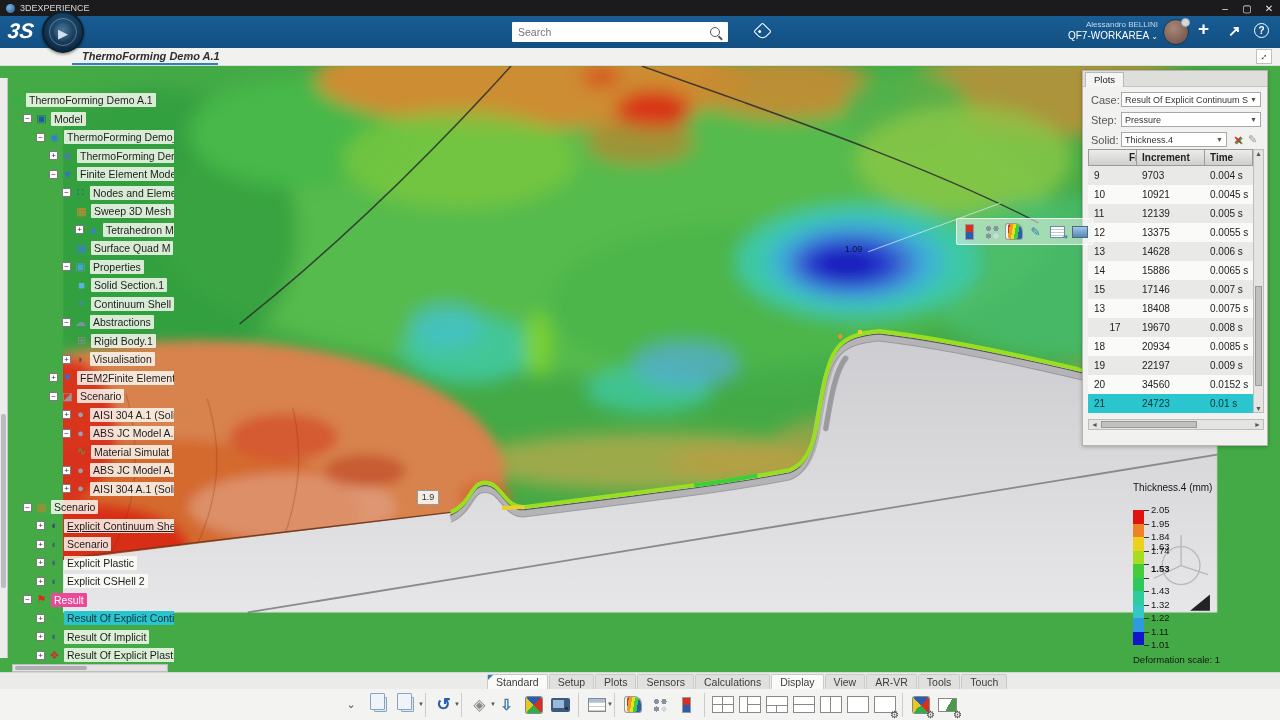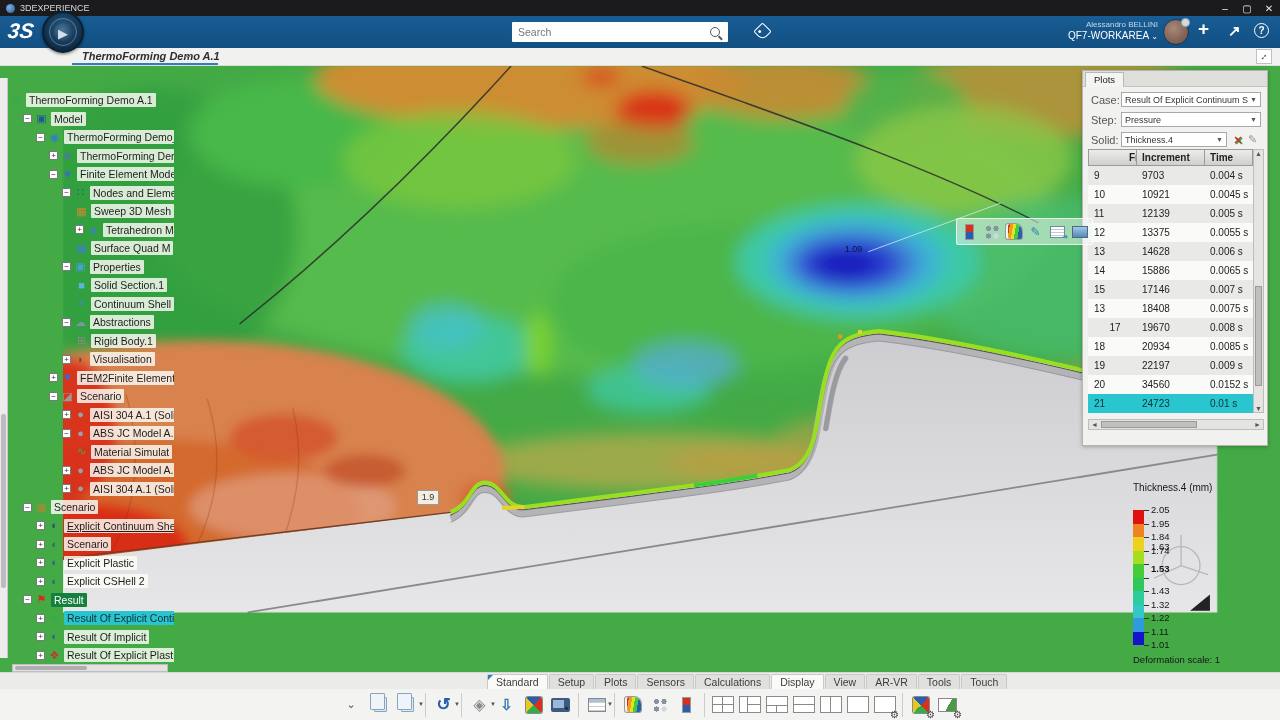--- a/index.html
+++ b/index.html
@@ -52,21 +52,21 @@
 
   
   #treePanel { position:absolute; left:0; top:10px; width:174px; height:596px; overflow:hidden; }
   #treeVScroll { position:absolute; left:0; top:2px; width:8px; height:580px; background:#ececec; border-right:1px solid #c6c6c6; }
   #treeVScroll .thumb { position:absolute; left:1px; width:5px; background:#bcbcc0; border-radius:2px; top:58%; height:30%; }
   .trow { position:absolute; left:10px; height:18px; display:flex; align-items:center; white-space:nowrap; }
   .texp { width:9px; height:9px; flex:none; background:#fdfdfd; border:1px solid #7a7a7a; color:#333; font-size:8px; line-height:7px; text-align:center; margin-right:3px; }
   .tico { width:13px; height:13px; flex:none; margin-right:3px; font-size:11px; line-height:13px; text-align:center; }
   .tlab { font-size:10.5px; color:#1d1d1d; background:rgba(252,252,247,.82); padding:0 3px; border-radius:1px; line-height:14px; }
   .tlab.link { text-decoration:underline; }
-  .tlab.sel-blue { background:#15803d; color:#fff; }
+  .tlab.sel-blue { background:#ec4899; color:#fff; }
   .tlab.sel-cyan { background:#2ac4cf; color:#0d3338; }
   #treeHScroll { position:absolute; left:12px; top:588px; width:156px; height:8px; background:#e2e2e2; border:1px solid #bdbdbd; }
   #treeHScroll .thumb { position:absolute; left:2px; top:1px; width:72px; height:4px; background:#aeaeb2; border-radius:2px; }
 
   
   #plotsPanel { position:absolute; left:1082px; top:4px; width:186px; height:376px; background:#f1f1ef; border:1px solid #b4b4b2; box-shadow:0 1px 4px rgba(0,0,0,.25); font-size:10px; color:#333; }
   #plotsTabStrip { height:16px; background:#dededa; border-bottom:1px solid #c4c4c2; position:relative; }
   #plotsTab { position:absolute; left:2px; top:1px; height:15px; padding:0 8px; background:#f4f4f2; border:1px solid #b8b8b6; border-bottom:none; font-size:9.5px; line-height:14px; color:#222; }
   .fieldRow { display:flex; align-items:center; margin:5px 6px 0 8px; }
   .fieldLab { width:30px; font-size:11px; color:#555; flex:none; }

